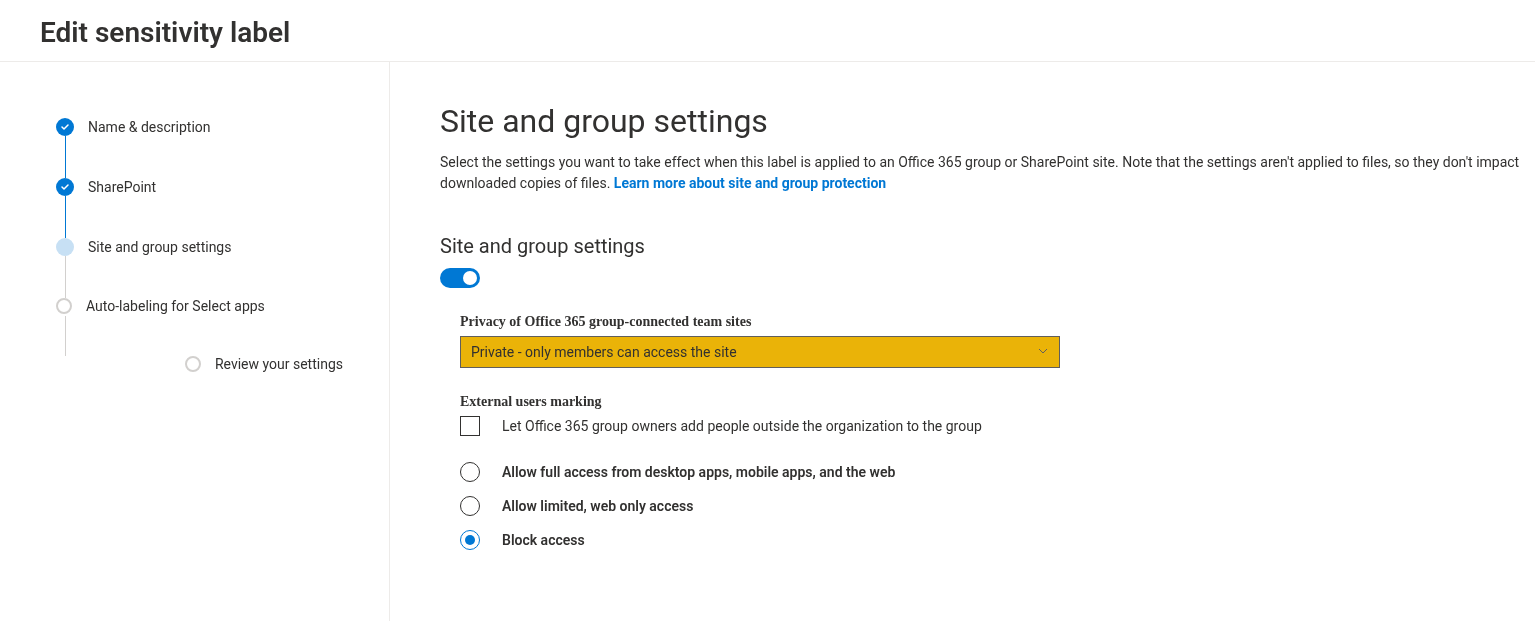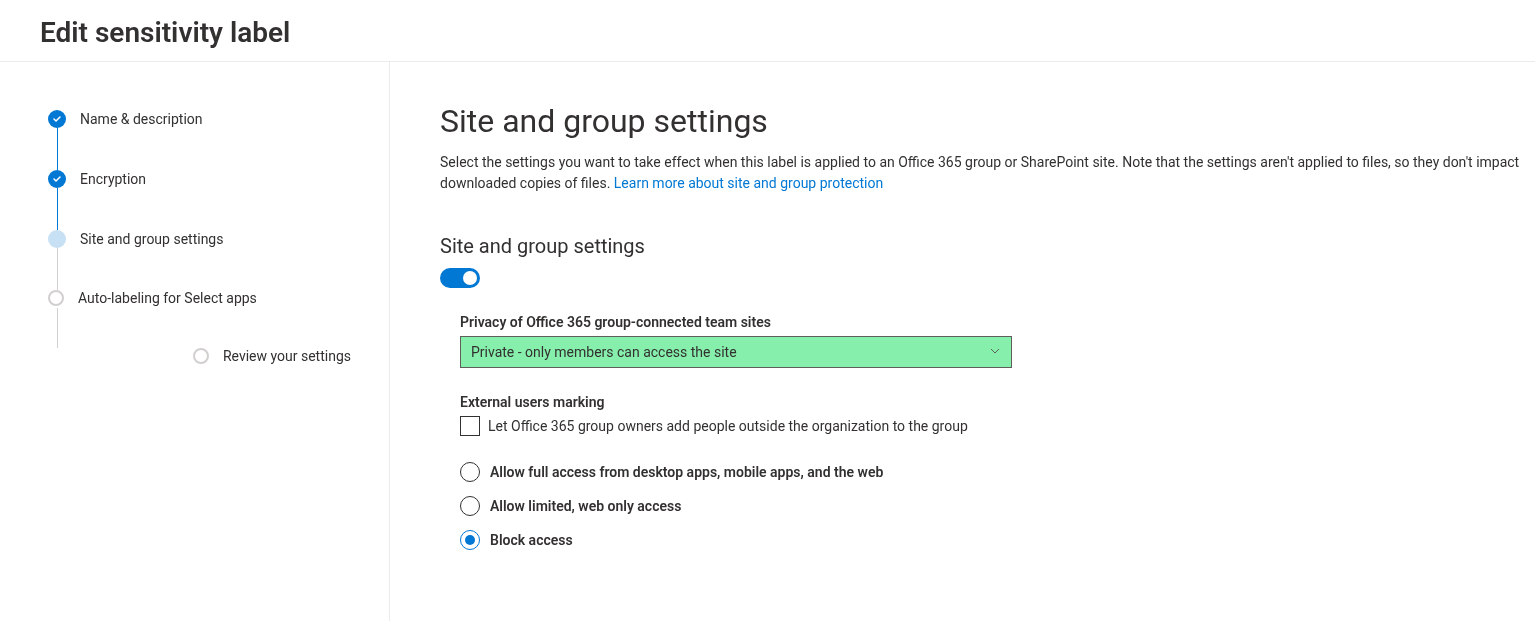--- a/index.html
+++ b/index.html
@@ -19,21 +19,21 @@
     display: flex;
   }
   .sidebar {
     width: 390px;
     border-right: 1px solid #edebe9;
     padding: 40px 30px 20px 40px;
     min-height: 570px;
   }
   .steps {
     list-style: none;
-    margin: 8px;
+    margin: 16px;
     padding: 0;
     position: relative;
   }
   .step {
     display: flex;
     align-items: center;
     position: relative;
     padding-bottom: 42px;
     cursor: pointer;
   }
@@ -89,20 +89,21 @@
   }
   .main-desc {
     font-size: 14px;
     color: #323130;
     margin: 0 0 40px 0;
     line-height: 1.5;
   }
   .main-desc a {
     color: #0078d4;
     text-decoration: none;
+    font-weight: bold;
   }
   .section-heading {
     font-size: 20px;
     font-weight: 400;
     margin: 0 0 10px 0;
   }
   .toggle {
     width: 40px;
     height: 20px;
     border-radius: 10px;
@@ -122,52 +123,53 @@
   }
   .field-group {
     margin-left: 20px;
     margin-bottom: 26px;
   }
   .field-label {
     font-size: 14px;
     font-weight: 600;
     color: #323130;
     margin-bottom: 6px;
+    font-family: Liberation Serif, serif;
   }
   .select {
-    width: 552px;
+    width: 600px;
     border: 1px solid #605e5c;
     height: 32px;
     display: flex;
     align-items: center;
     justify-content: space-between;
     padding: 0 10px;
     font-size: 14px;
     cursor: pointer;
-    background:#86efac;
+    background:#eab308;
   }
   .select .chev { color:#605e5c; }
   .checkbox-row {
     display: flex;
     align-items: center;
-    gap: 8px;
+    gap: 22px;
     font-size: 14px;
     margin-top: 2px;
   }
   .checkbox {
     width: 20px; height: 20px;
     border: 1px solid #323130;
     background:#fff;
     cursor:pointer;
   }
   .radio-group { margin-top: 8px; }
   .radio-row {
     display: flex;
     align-items: center;
-    gap: 10px;
+    gap: 22px;
     font-size: 14px;
     font-weight: 600;
     margin-bottom: 14px;
     cursor:pointer;
   }
   .radio {
     width: 20px; height: 20px;
     border: 1px solid #323130;
     border-radius: 50%;
     display:flex; align-items:center; justify-content:center;
@@ -197,21 +199,21 @@
           <div class="step-connector conn-blue"></div>
           <span class="step-label">Name &amp; description</span>
         </li>
         <li class="step">
           <div class="step-circle completed">
             <svg width="10" height="10" viewBox="0 0 10 10">
               <path d="M2 5 L4 7 L8 3" stroke="#fff" stroke-width="1.5" fill="none" stroke-linecap="round" stroke-linejoin="round"></path>
             </svg>
           </div>
           <div class="step-connector conn-blue"></div>
-          <span class="step-label">Encryption</span>
+          <span class="step-label">SharePoint</span>
         </li>
         <li class="step">
           <div class="step-circle current"></div>
           <div class="step-connector conn-grey"></div>
           <span class="step-label">Site and group settings</span>
         </li>
         <li class="step">
           <div class="step-circle pending"></div>
           <div class="step-connector conn-grey"></div>
           <span class="step-label">Auto-labeling for Select apps</span>

